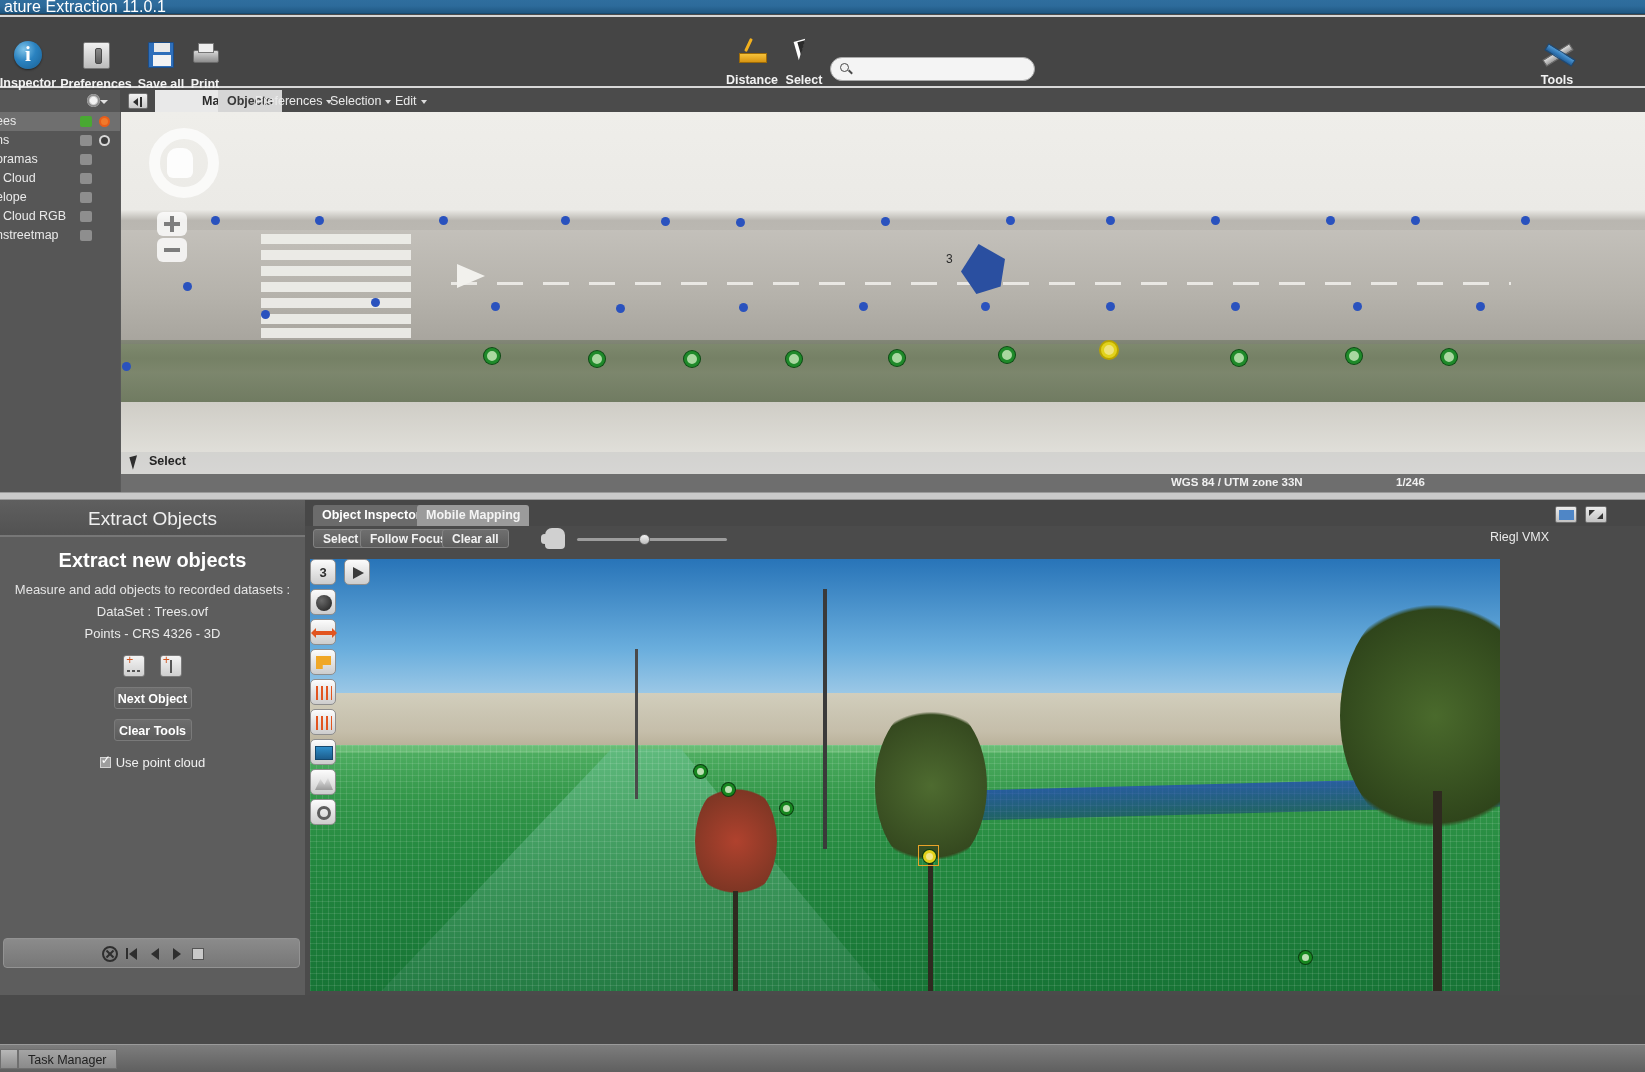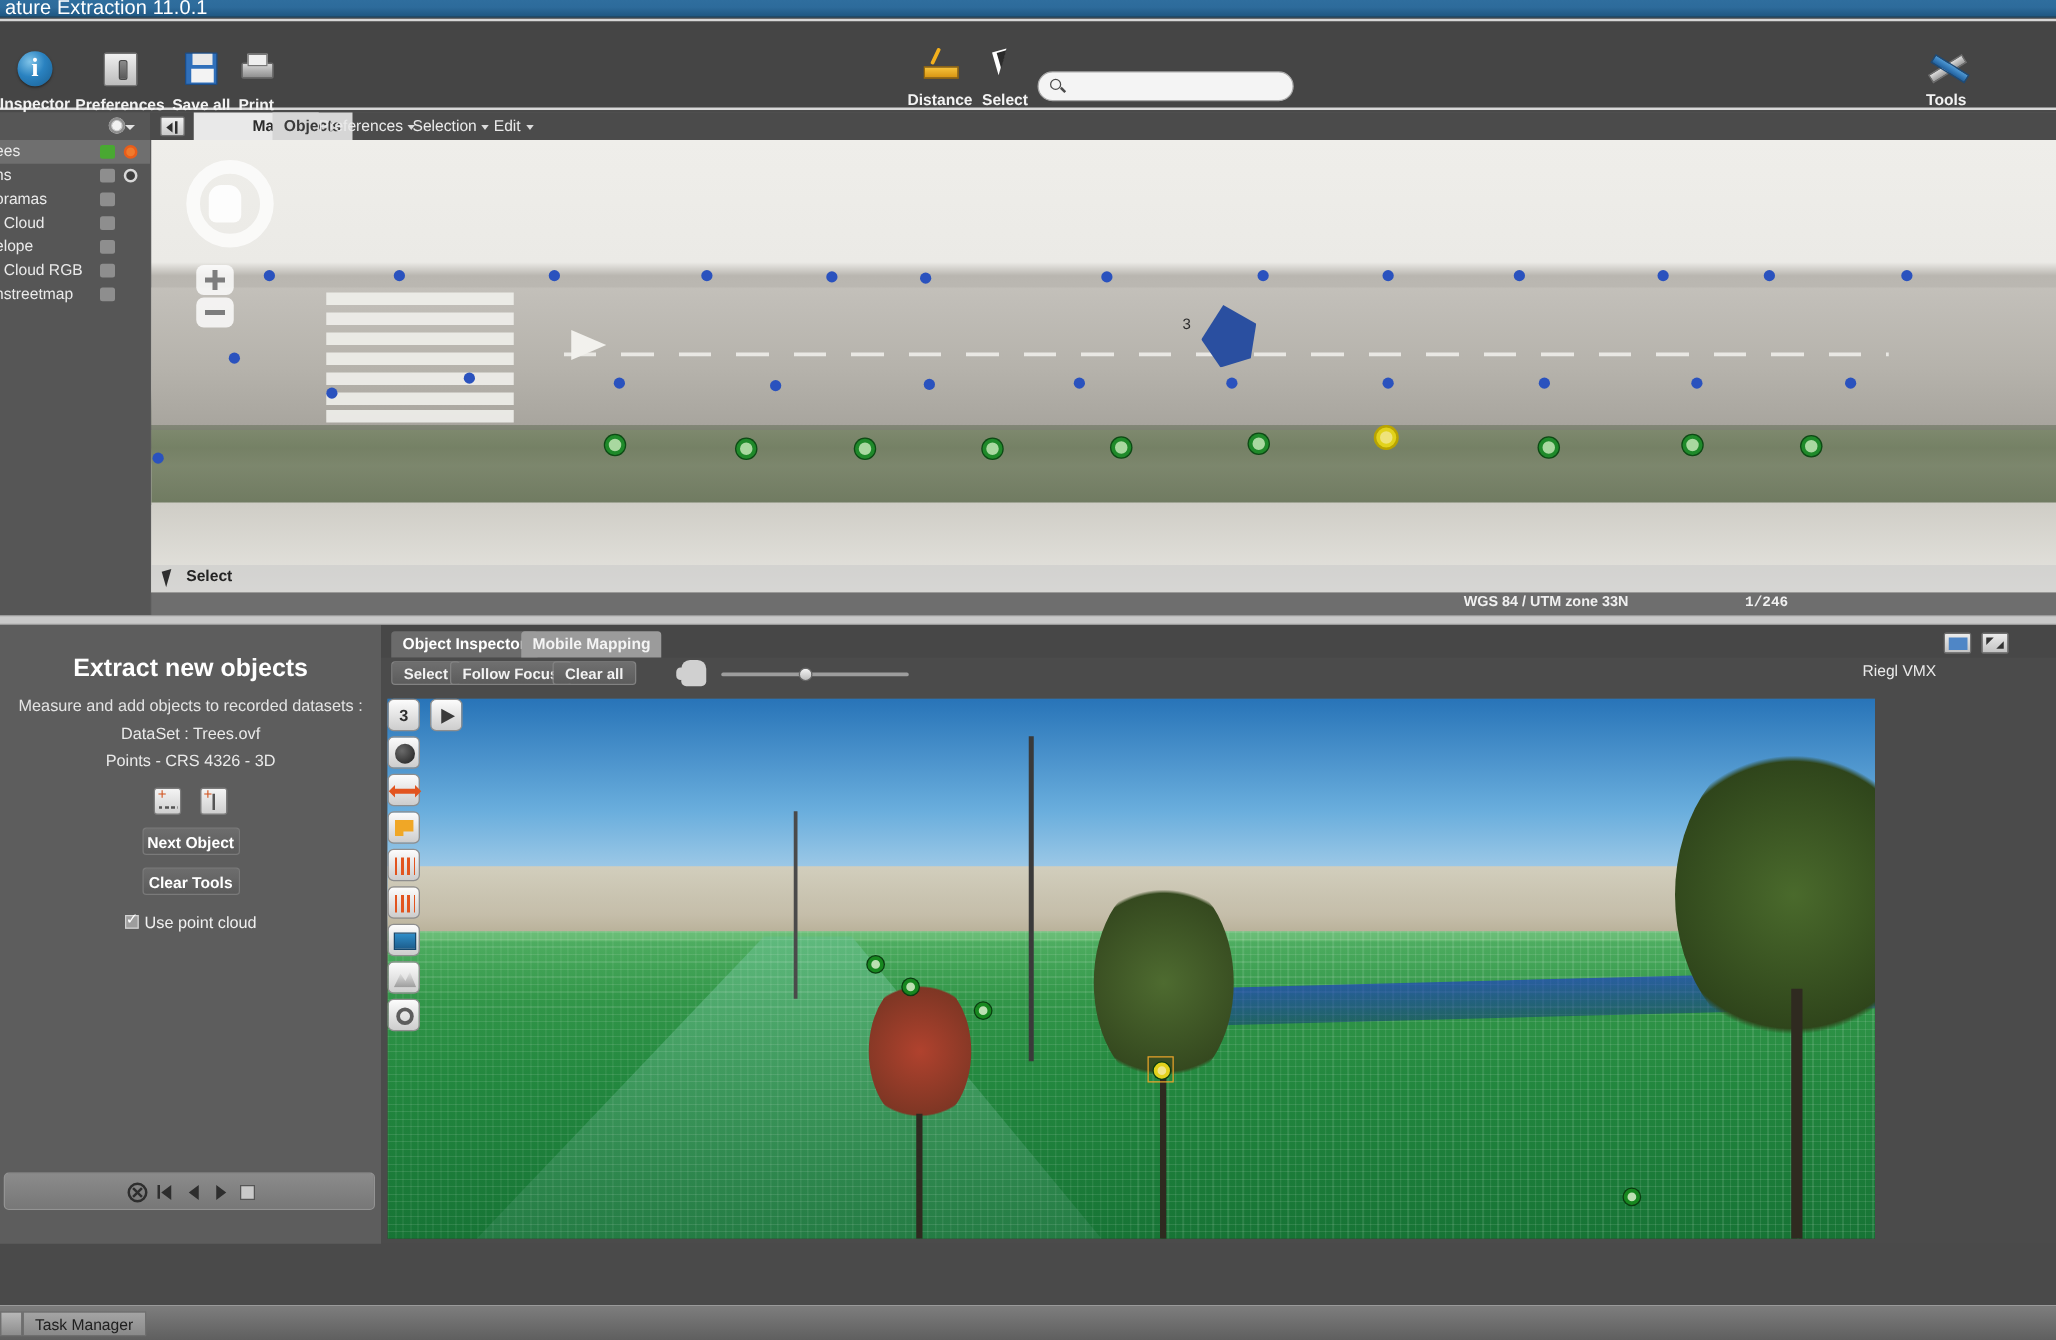--- a/index.html
+++ b/index.html
@@ -230,21 +230,21 @@
   }
   .zoomplus:before{ left:7px; top:10px; width:16px; height:4px; }
   .zoomplus:after{ left:13px; top:4px; width:4px; height:16px; }
   .zoomminus:before{ left:7px; top:10px; width:16px; height:4px; }
 
   .map-statusbar{
     position:absolute; left:1px; bottom:0; width:1524px; height:18px;
     background:#6e6e6e; color:#f0f0f0; font-size:11.5px; font-weight:bold;
   }
   .map-statusbar .crs{ position:absolute; left:1050px; top:2px; }
-  .map-statusbar .cnt{ position:absolute; left:1275px; top:2px;font-family:Liberation Mono, monospace; }
+  .map-statusbar .cnt{ position:absolute; left:1275px; top:2px; }
   .map-select-btn{
     position:absolute; left:1px; bottom:18px; width:1524px; height:22px;
     background:rgba(200,200,200,.55);
   }
   .map-select-btn .cur{
     position:absolute; left:10px; top:4px; width:12px;height:14px;
   }
   .map-select-btn .cur:before{
     content:""; position:absolute; left:0; top:0;
     border-left:8px solid #2e2e2e; border-bottom:13px solid transparent; transform:rotate(-16deg);
@@ -255,21 +255,21 @@
   .hdiv{ position:absolute; left:0; top:492px; width:1645px; height:8px; background:#c9c9c9; border-top:1px solid #9a9a9a; border-bottom:1px solid #9a9a9a; }
 
   
   .extract{
     position:absolute; left:0; top:500px; width:305px; height:495px; background:#5d5d5d;
   }
   .ex-head{
     height:37px; line-height:37px; text-align:center; font-size:19px; color:#efefef;
     background:linear-gradient(#5f5f5f,#525252); border-bottom:2px solid #777;
   }
-  .ex-title{ text-align:center; font-size:20px; font-weight:bold; color:#ffffff; margin-top:24px; }
+  .ex-title{ text-align:center; font-size:20px; font-weight:bold; color:#ffffff; margin-top:12px; }
   .ex-sub{ text-align:center; font-size:13px; color:#e4e4e4; margin-top:10px; }
   .ex-line{ text-align:center; font-size:13px; color:#eaeaea; margin-top:7px; }
   .ex-icons{ text-align:center; margin-top:14px; }
   .ex-ico{
     display:inline-block; width:22px;height:22px; margin:0 5px; vertical-align:middle;
     background:linear-gradient(#f4f4f4,#cfcfcf); border:1px solid #7b7b7b; border-radius:3px; position:relative;
   }
   .ex-ico:before{ content:"+"; position:absolute; left:2px; top:-3px; font-size:12px; color:#d2541f; }
   .ex-ico:after{ content:""; position:absolute; left:3px; bottom:4px; width:15px; height:2px;
     background:repeating-linear-gradient(to right,#555 0 3px,transparent 3px 5px); }
@@ -607,20 +607,21 @@
 
   <div class="map-statusbar">
     <span class="crs">WGS 84 / UTM zone 33N</span>
     <span class="cnt">1/246</span>
   </div>
 </div>
 
 <div class="hdiv"></div>
 
 <div class="extract">
+  <div class="ex-head">Extract Objects</div>
   <div class="ex-title">Extract new objects</div>
   <div class="ex-sub">Measure and add objects to recorded datasets :</div>
   <div class="ex-line">DataSet : Trees.ovf</div>
   <div class="ex-line">Points - CRS 4326 - 3D</div>
 
   <div class="ex-icons">
     <span class="ex-ico"></span>
     <span class="ex-ico v"></span>
   </div>
 

